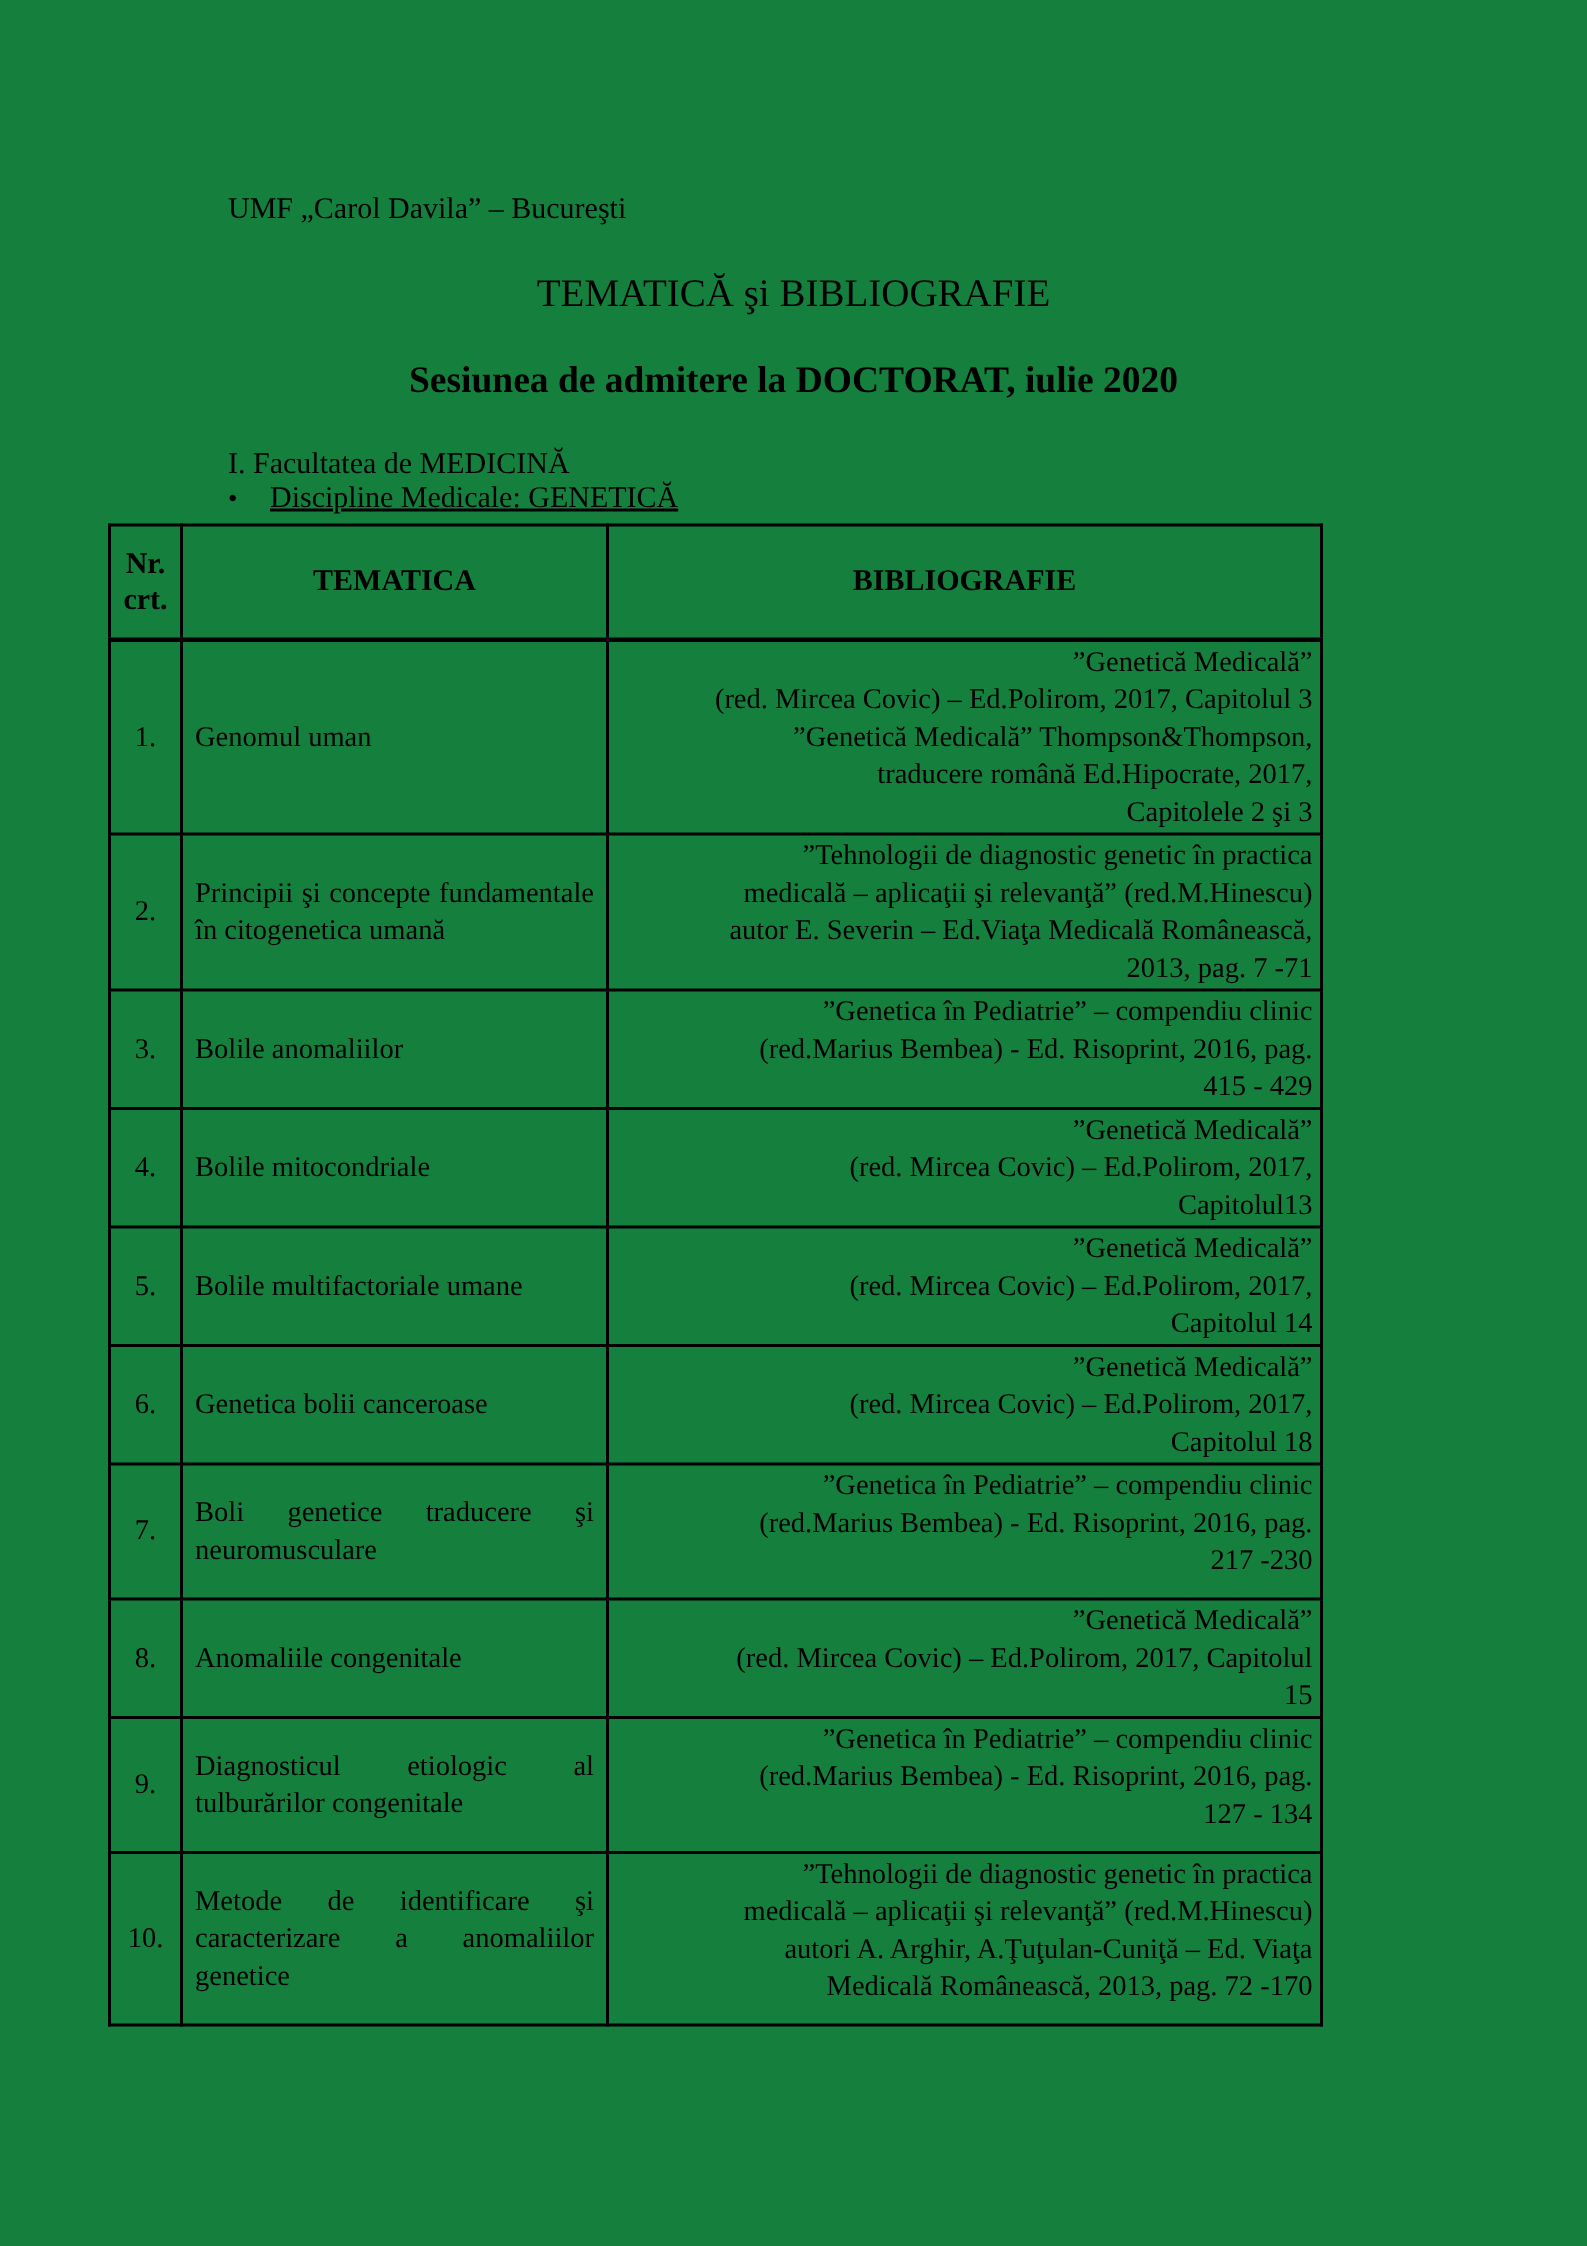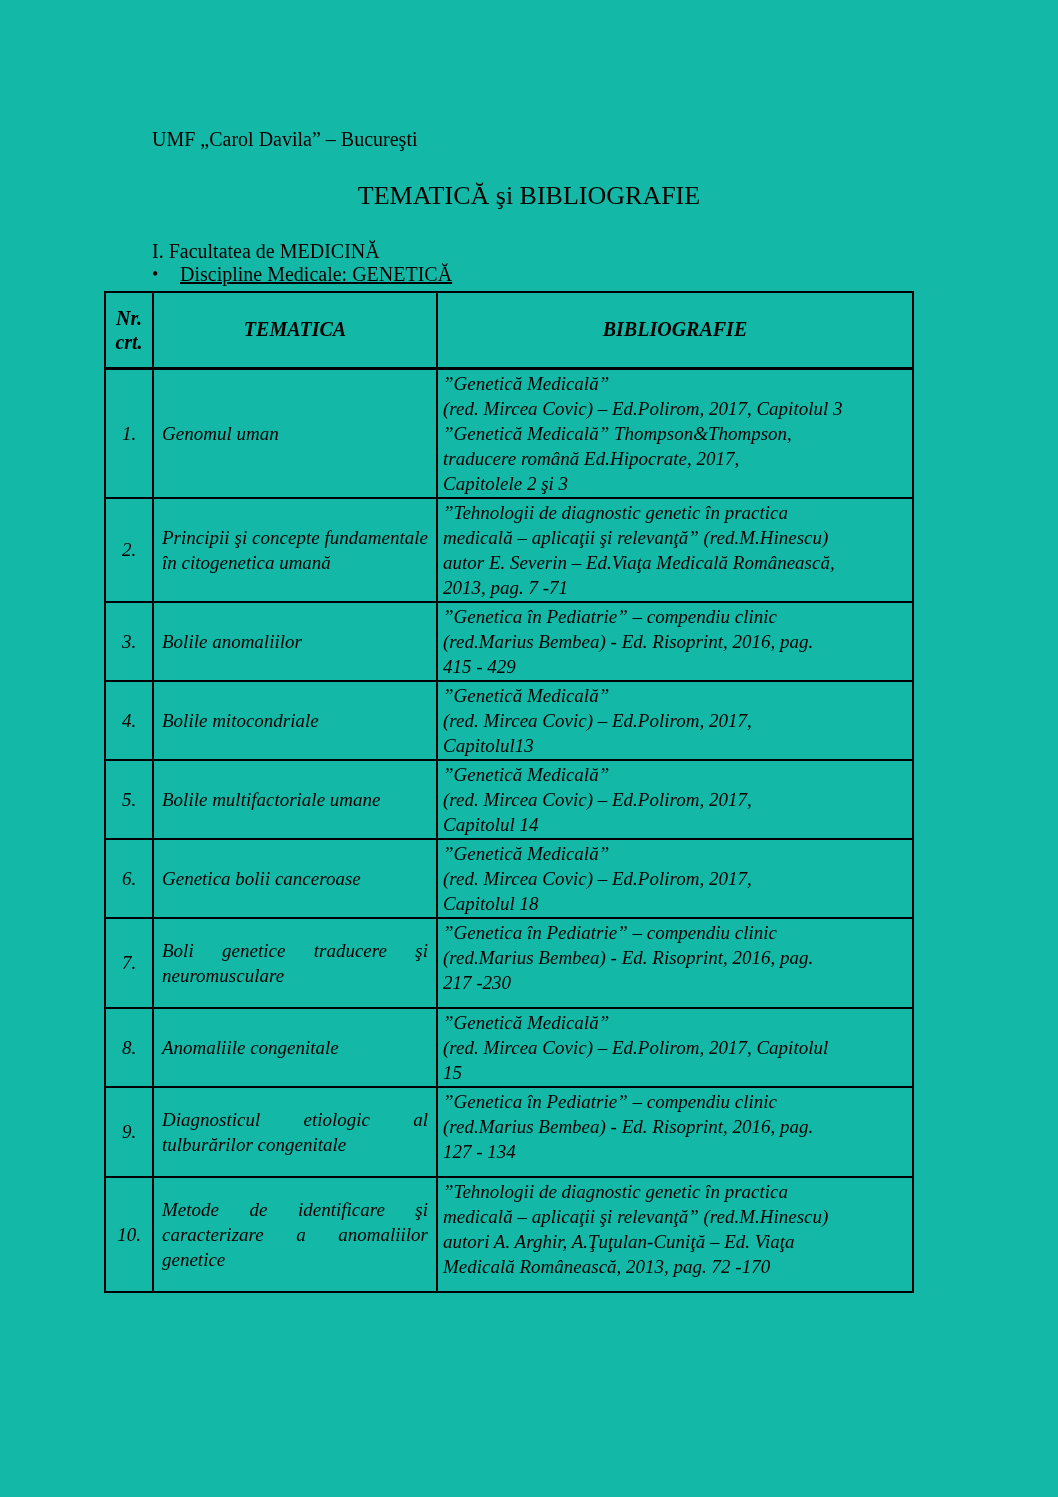--- a/index.html
+++ b/index.html
@@ -4,21 +4,21 @@
 <style>
   html, body {
     margin: 0;
     padding: 0;
     background: #ffffff;
   }
   .page {
     position: relative;
     width: 1058px;
     height: 1497px;
-    background: #14b8a6;
+    background: #15803d;
     color: #000000;
     font-family: "Liberation Serif", "DejaVu Serif", serif;
     overflow: hidden;
     box-sizing: border-box;
   }
   .org-block {
     padding-top: 126px;
     margin-left: 152px;
     font-size: 20px;
     line-height: 26px;
@@ -50,26 +50,25 @@
     display: inline-block;
     width: 28px;
     font-size: 18px;
     vertical-align: top;
   }
   .bullet-text { text-decoration: underline; }
 
   table.biblio-table {
     border-collapse: collapse;
     table-layout: fixed;
-    margin-left: 104px;
+    margin-left: 72px;
     margin-top: 5px;
     width: 808px;
     font-size: 19px;
     line-height: 25px;
-    font-style: italic;
   }
   table.biblio-table th,
   table.biblio-table td {
     border: 2px solid #000000;
     box-sizing: border-box;
   }
   col.c-nr { width: 48px; }
   col.c-tem { width: 284px; }
   col.c-bib { width: 476px; }
   thead th {
@@ -88,37 +87,38 @@
     text-align: center;
     vertical-align: middle;
     padding: 0 2px;
   }
   td.col-tematica {
     text-align: justify;
     vertical-align: middle;
     padding: 19px 8px;
   }
   td.col-bibliografie {
-    text-align: left;
+    text-align: right;
     vertical-align: top;
     white-space: pre-line;
     padding: 1px 5px;
   }
 </style>
 </head>
 <body>
 
 <div class="page">
 
   <div class="org-block">
     <div>UMF „Carol Davila” – Bucureşti</div>
   </div>
 
   <h1 class="doc-title">TEMATICĂ şi BIBLIOGRAFIE</h1>
 
+  <h2 class="doc-subtitle">Sesiunea de admitere la DOCTORAT, iulie 2020</h2>
 
   <div class="sections">
     <div class="section-i">I. Facultatea de MEDICINĂ</div>
     <div class="bullet-row">
       <span class="bullet-glyph">•</span><span class="bullet-text">Discipline Medicale: GENETICĂ</span>
     </div>
   </div>
 
   <table class="biblio-table">
     <colgroup>

